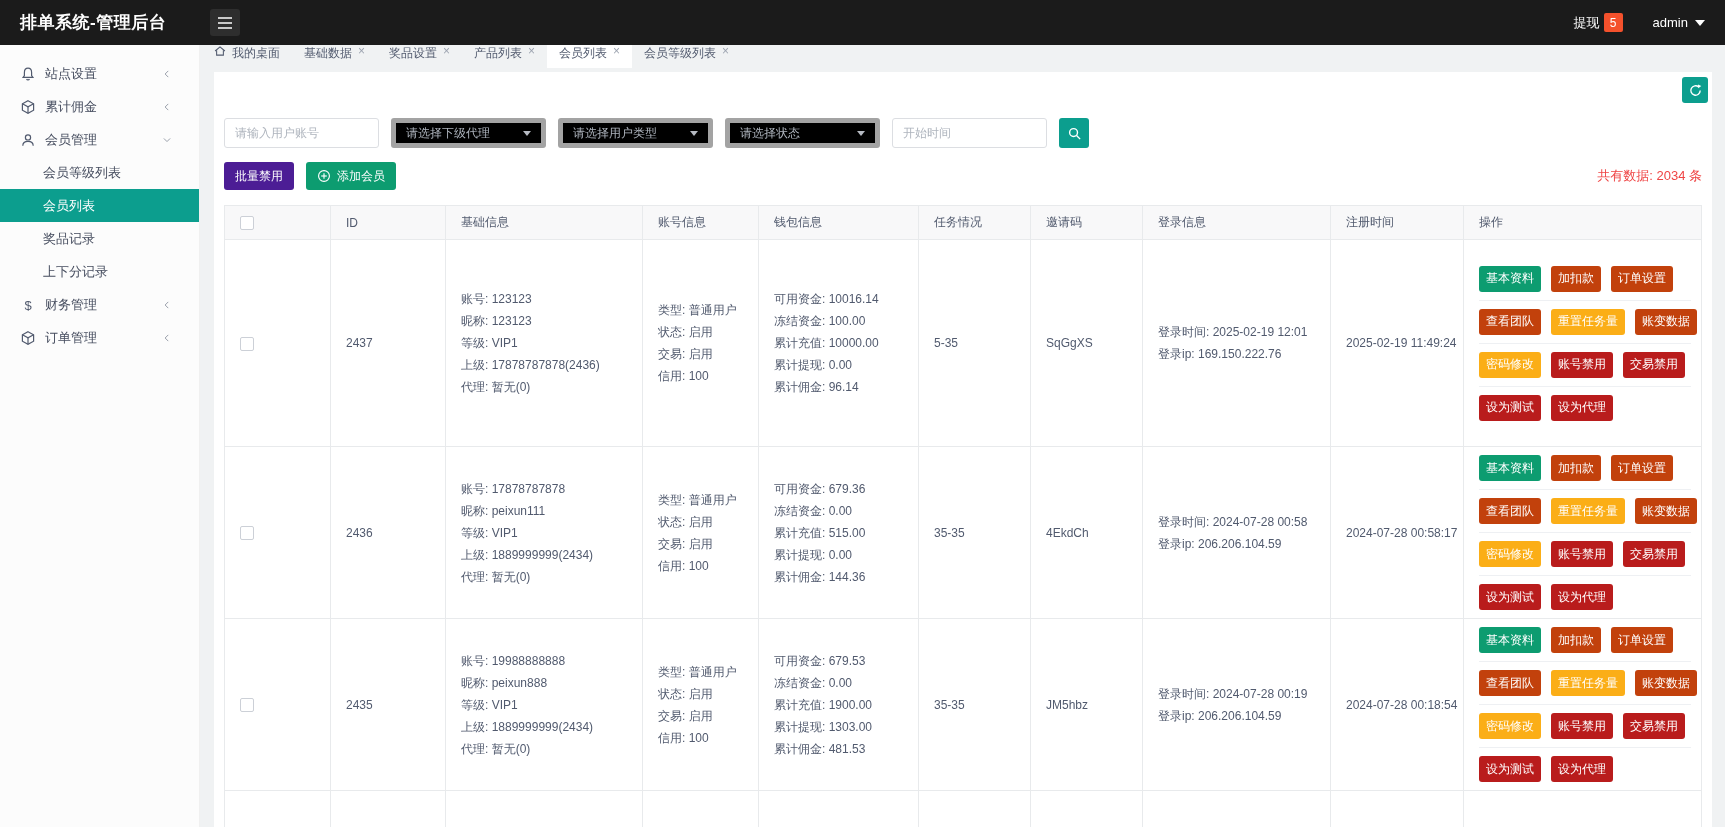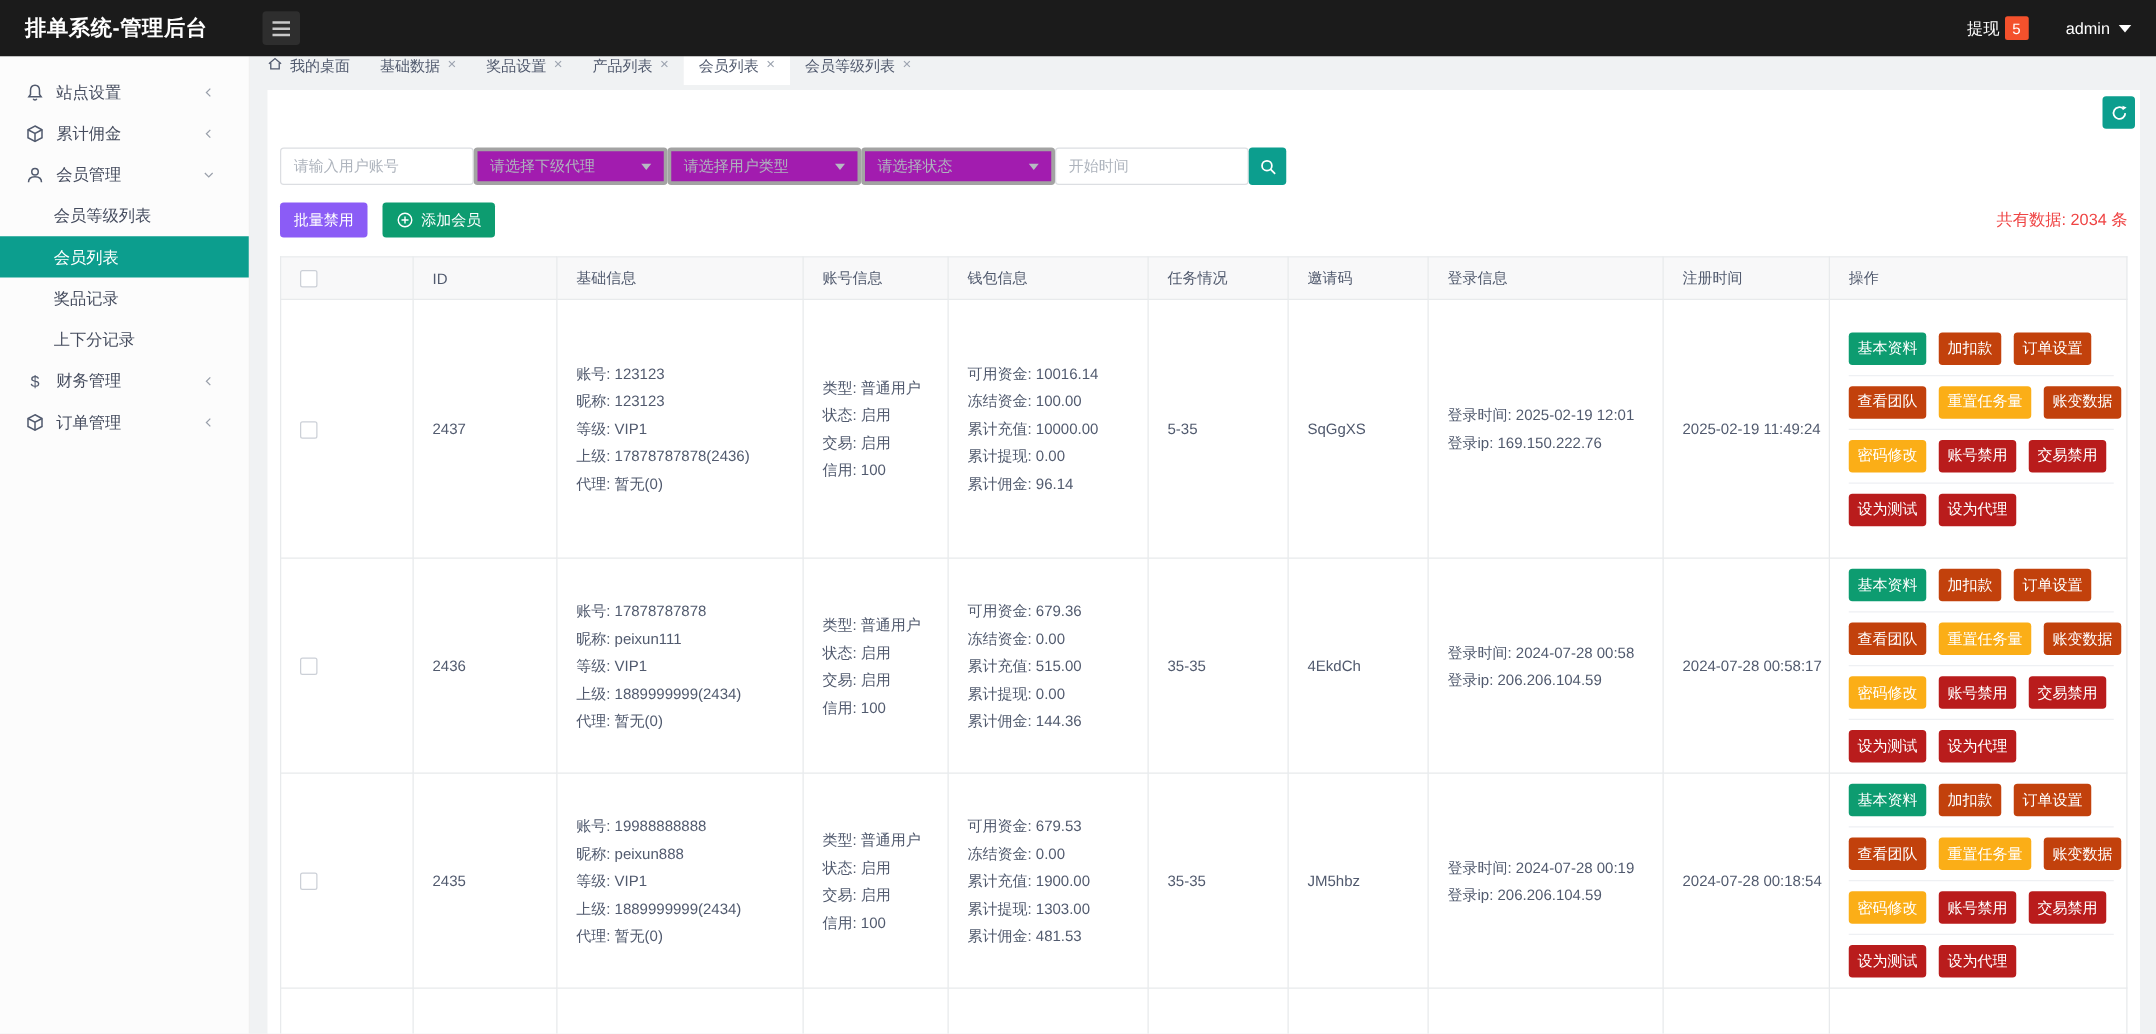--- a/index.html
+++ b/index.html
@@ -28,33 +28,33 @@
   .main{flex:1;min-width:0;display:flex;flex-direction:column;background:#f0f2f3}
   
   .tabbar{height:23px;display:flex;align-items:stretch;font-size:12px;color:#515a6e;padding-left:2px}
   .tab{display:flex;gap:6px;padding:0 12px;cursor:pointer;white-space:nowrap}
   .tab.active{background:#fff}
   .tab .x{color:#9ca3af;font-size:12px;line-height:1}
   
   .card{position:relative;flex:1;margin:4px 13px 0 14px;background:#fff;padding:0 10px;overflow:hidden}
   .refresh-btn{position:absolute;top:5px;right:4px;width:26px;height:26px;background:#0c9e8e;border:none;
     border-radius:3px;display:flex;align-items:center;justify-content:center;cursor:pointer}
-  .filters{display:flex;gap:0;margin-top:46px;align-items:flex-end}
+  .filters{display:flex;gap:12px;margin-top:46px;align-items:flex-end}
   .f-input{width:155px;height:30px;border:1px solid #dcdee2;border-radius:3px;padding:0 10px;font-size:12px;
     color:#515a6e;outline:none;background:#fff}
   .f-input::placeholder{color:#aeb4bd}
-  .f-select{width:155px;height:30px;border:3px solid #a3a3a3;border-radius:3px;display:flex;align-items:center;
-    justify-content:space-between;padding:0 10px;font-size:12px;color:#aeb4bd;background:#a21caf;cursor:pointer}
+  .f-select{width:155px;height:30px;border:5px solid #a3a3a3;border-radius:3px;display:flex;align-items:center;
+    justify-content:space-between;padding:0 10px;font-size:12px;color:#aeb4bd;background:#000000;cursor:pointer}
   .caret-g{width:0;height:0;border-left:4px solid transparent;border-right:4px solid transparent;border-top:5px solid #b6bac2}
   .search-btn{width:30px;height:30px;background:#0c9e8e;border:none;border-radius:3px;display:flex;
     align-items:center;justify-content:center;cursor:pointer}
   .toolbar{display:flex;align-items:center;margin-top:14px}
   .btn{height:28px;border:none;border-radius:3px;color:#fff;font-size:12px;padding:0 11px;cursor:pointer;
     display:flex;align-items:center;gap:6px}
-  .btn.batch{background:#8b5cf6}
+  .btn.batch{background:#4c1d95}
   .btn.add{background:#0d9c70;margin-left:12px}
   .total{margin-left:auto;font-size:13px;color:#ef4444}
   
   .grid{width:100%;border-collapse:collapse;margin-top:15px;table-layout:fixed;font-size:12px}
   .grid th,.grid td{border:1px solid #e8eaec;vertical-align:middle;text-align:left;padding-left:15px}
   .grid th{height:34px;background:#f8f8f9;font-weight:normal;color:#515a6e}
   .grid td{color:#515a6e;line-height:22px}
   .member-row td{height:167px}
   .member-row.tall td{height:207px}
   .c-cb{padding-left:24px}

